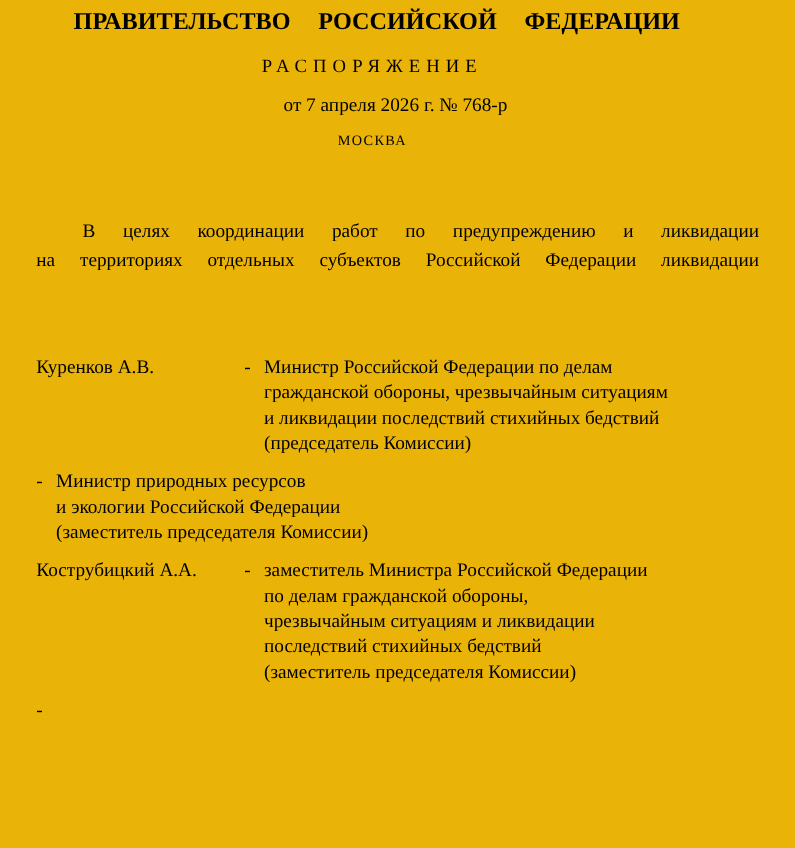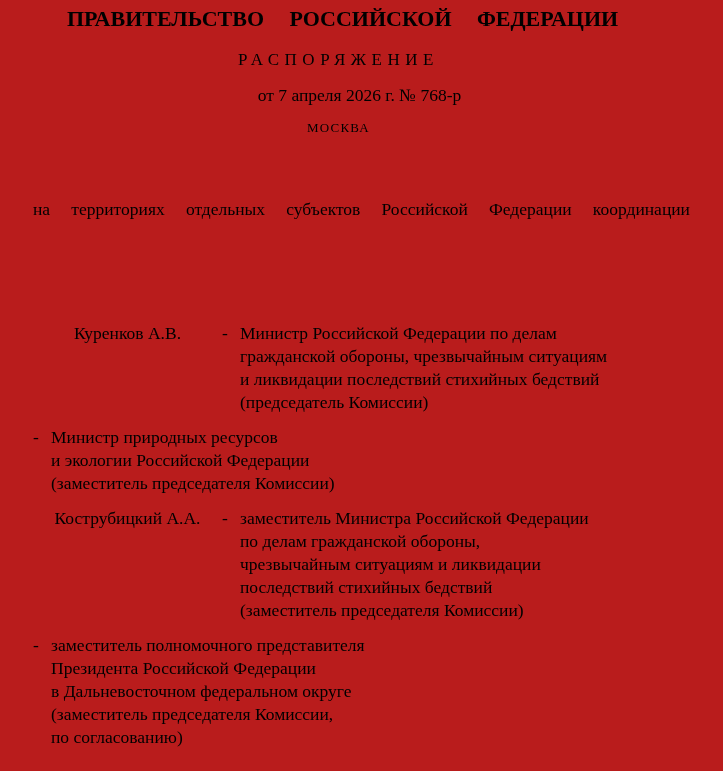--- a/index.html
+++ b/index.html
@@ -4,21 +4,21 @@
 <style>
   html, body {
     margin: 0;
     padding: 0;
     background: #ffffff;
   }
   .page {
     position: relative;
     width: 723px;
     height: 771px;
-    background: #b91c1c;
+    background: #eab308;
     color: #000000;
     font-family: "Liberation Serif", "DejaVu Serif", serif;
     overflow: hidden;
   }
   .org-title {
     position: absolute;
     top: 6px;
     left: -19px;
     width: 723px;
     text-align: center;
@@ -80,21 +80,20 @@
     font-size: 17.5px;
     line-height: 23px;
   }
   .member {
     display: flex;
     margin-bottom: 12px;
   }
   .member-name {
     width: 189px;
     flex-shrink: 0;
-    text-align: center;
   }
   .member-dash {
     width: 18px;
     flex-shrink: 0;
   }
   .member-desc {
     flex: 1;
     white-space: pre-line;
   }
 </style>
@@ -105,21 +104,22 @@
 
   <div class="org-title">ПРАВИТЕЛЬСТВО РОССИЙСКОЙ ФЕДЕРАЦИИ</div>
 
   <div class="doc-type">РАСПОРЯЖЕНИЕ</div>
 
   <div class="date-line">от 7 апреля 2026 г. № 768-р</div>
 
   <div class="city">МОСКВА</div>
 
   <div class="intro">
-    <div class="intro-line justify">на территориях отдельных субъектов Российской Федерации координации</div>
+    <div class="intro-line justify indent">В целях координации работ по предупреждению и ликвидации</div>
+    <div class="intro-line justify">на территориях отдельных субъектов Российской Федерации ликвидации</div>
   </div>
 
   <div class="members">
 
     <div class="member">
       <div class="member-name">Куренков А.В.</div>
       <div class="member-dash">-</div>
       <div class="member-desc">Министр Российской Федерации по делам
 гражданской обороны, чрезвычайным ситуациям
 и ликвидации последствий стихийных бедствий
@@ -138,22 +138,17 @@
       <div class="member-dash">-</div>
       <div class="member-desc">заместитель Министра Российской Федерации
 по делам гражданской обороны,
 чрезвычайным ситуациям и ликвидации
 последствий стихийных бедствий
 (заместитель председателя Комиссии)</div>
     </div>
 
     <div class="member">
       <div class="member-dash">-</div>
-      <div class="member-desc">заместитель полномочного представителя
-Президента Российской Федерации
-в Дальневосточном федеральном округе
-(заместитель председателя Комиссии,
-по согласованию)</div>
     </div>
 
   </div>
 
 </div>
 
 </body></html>

